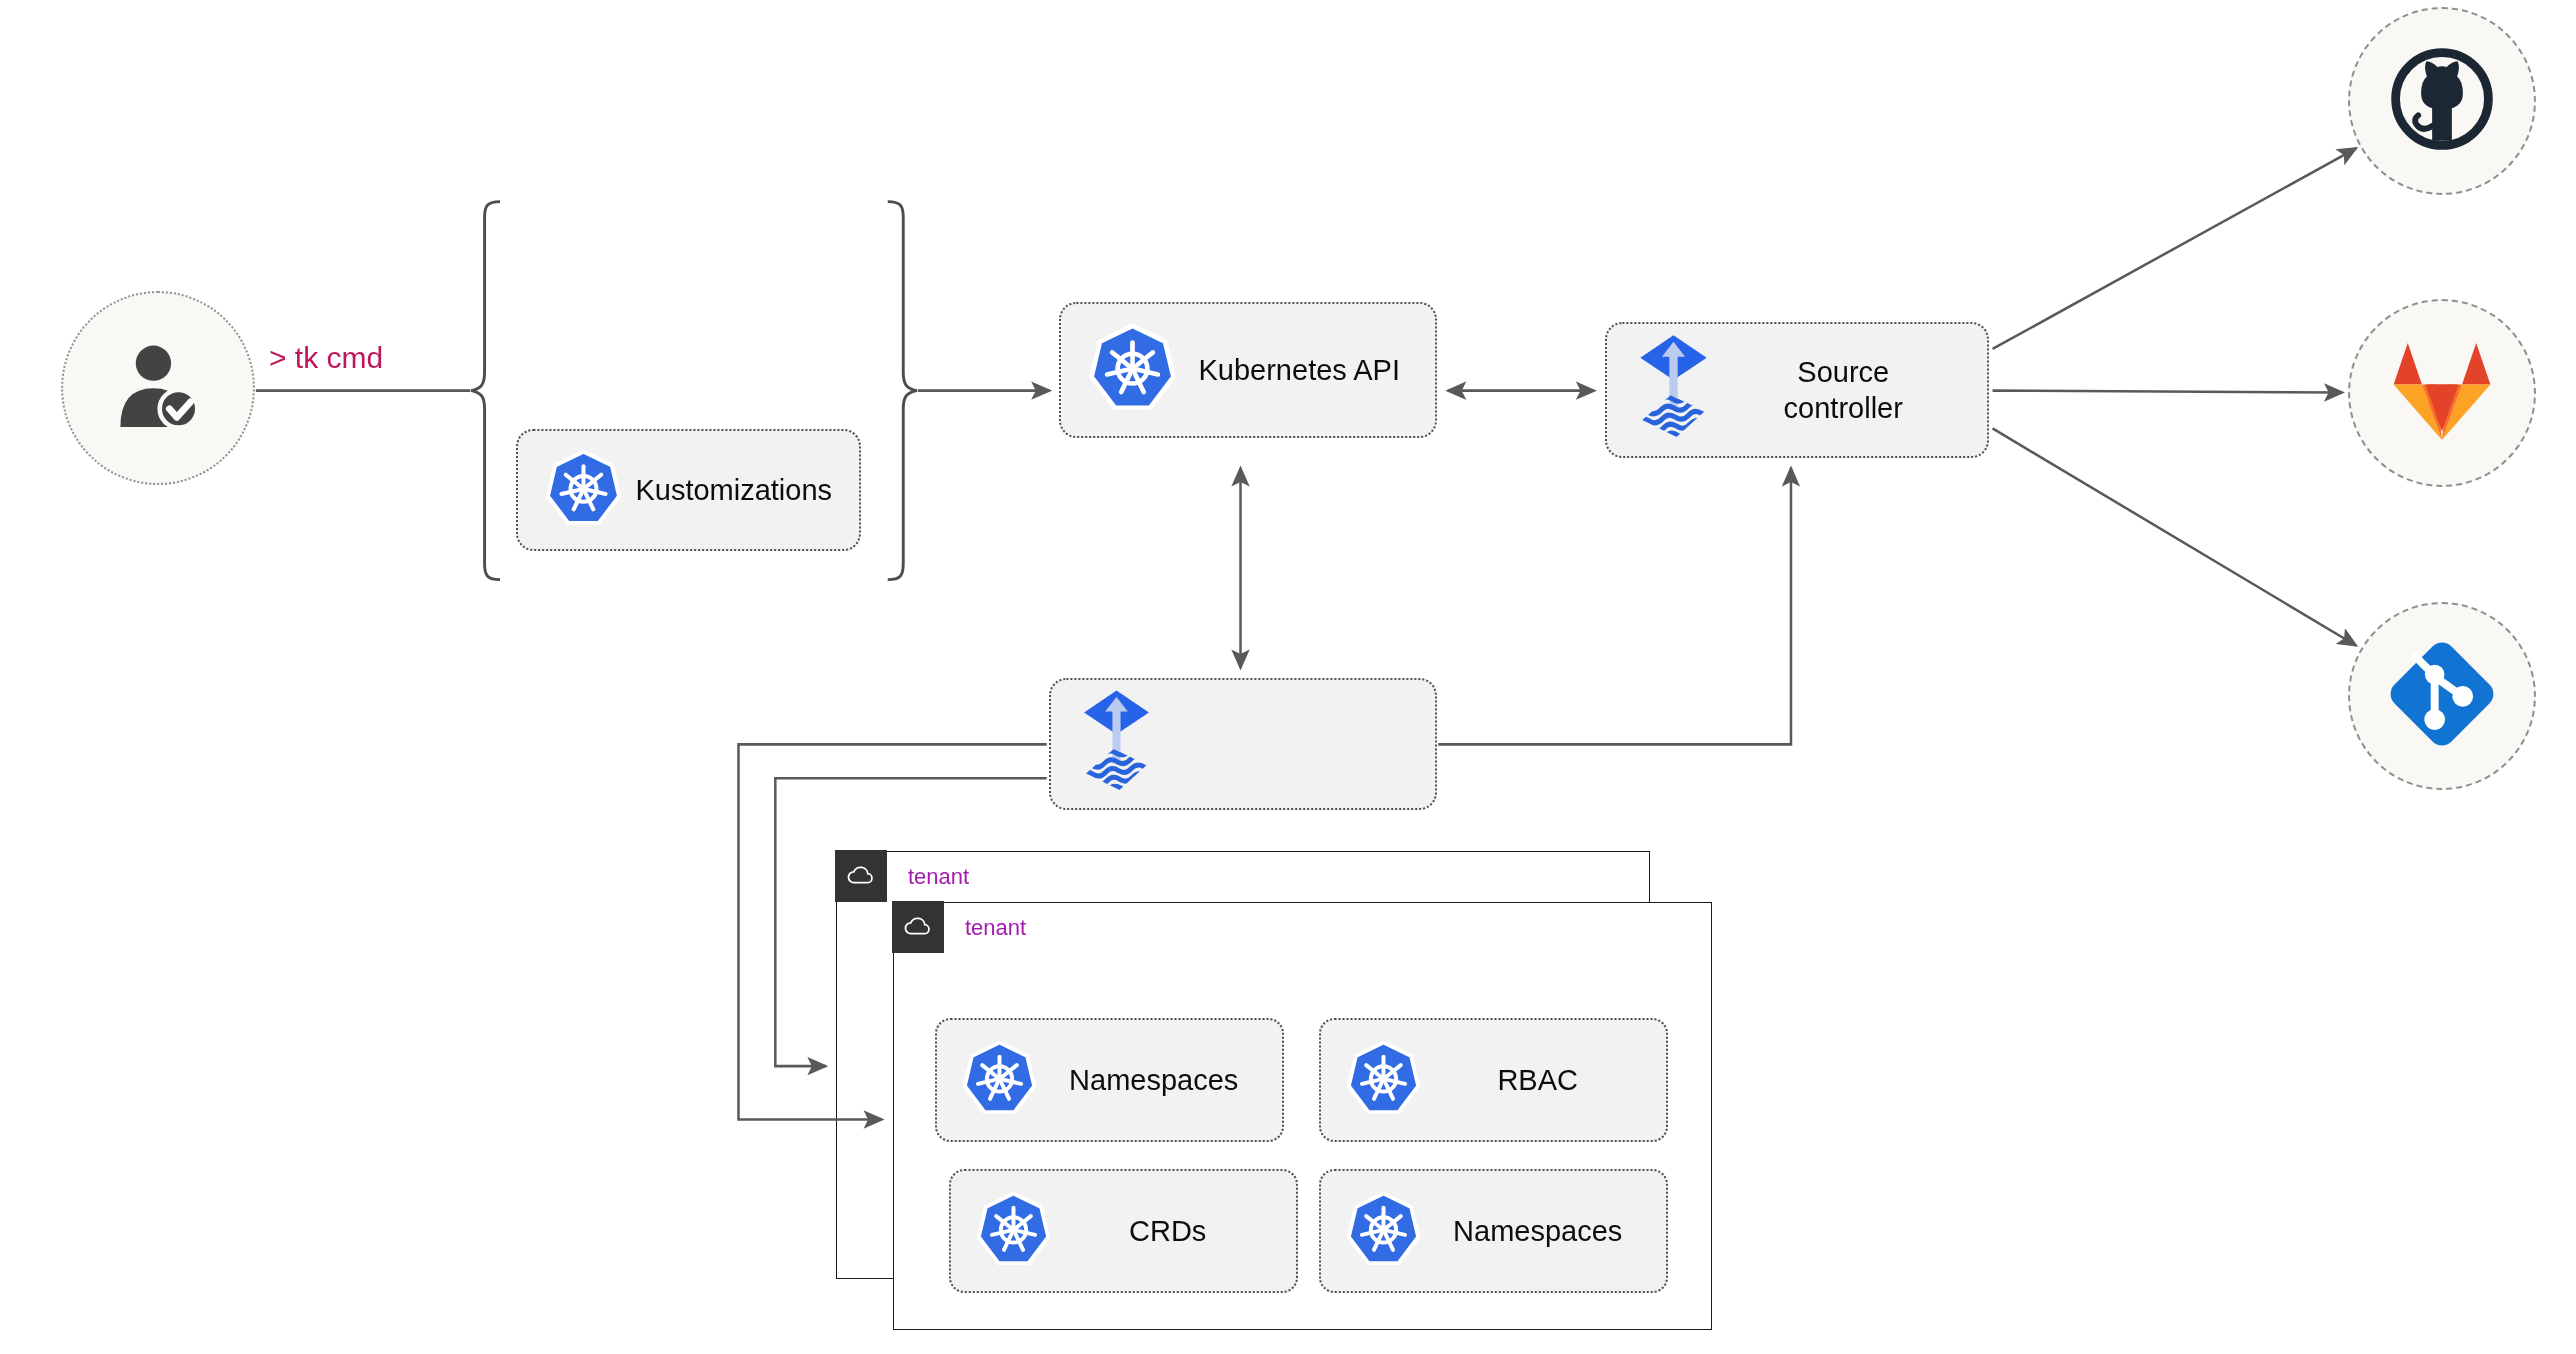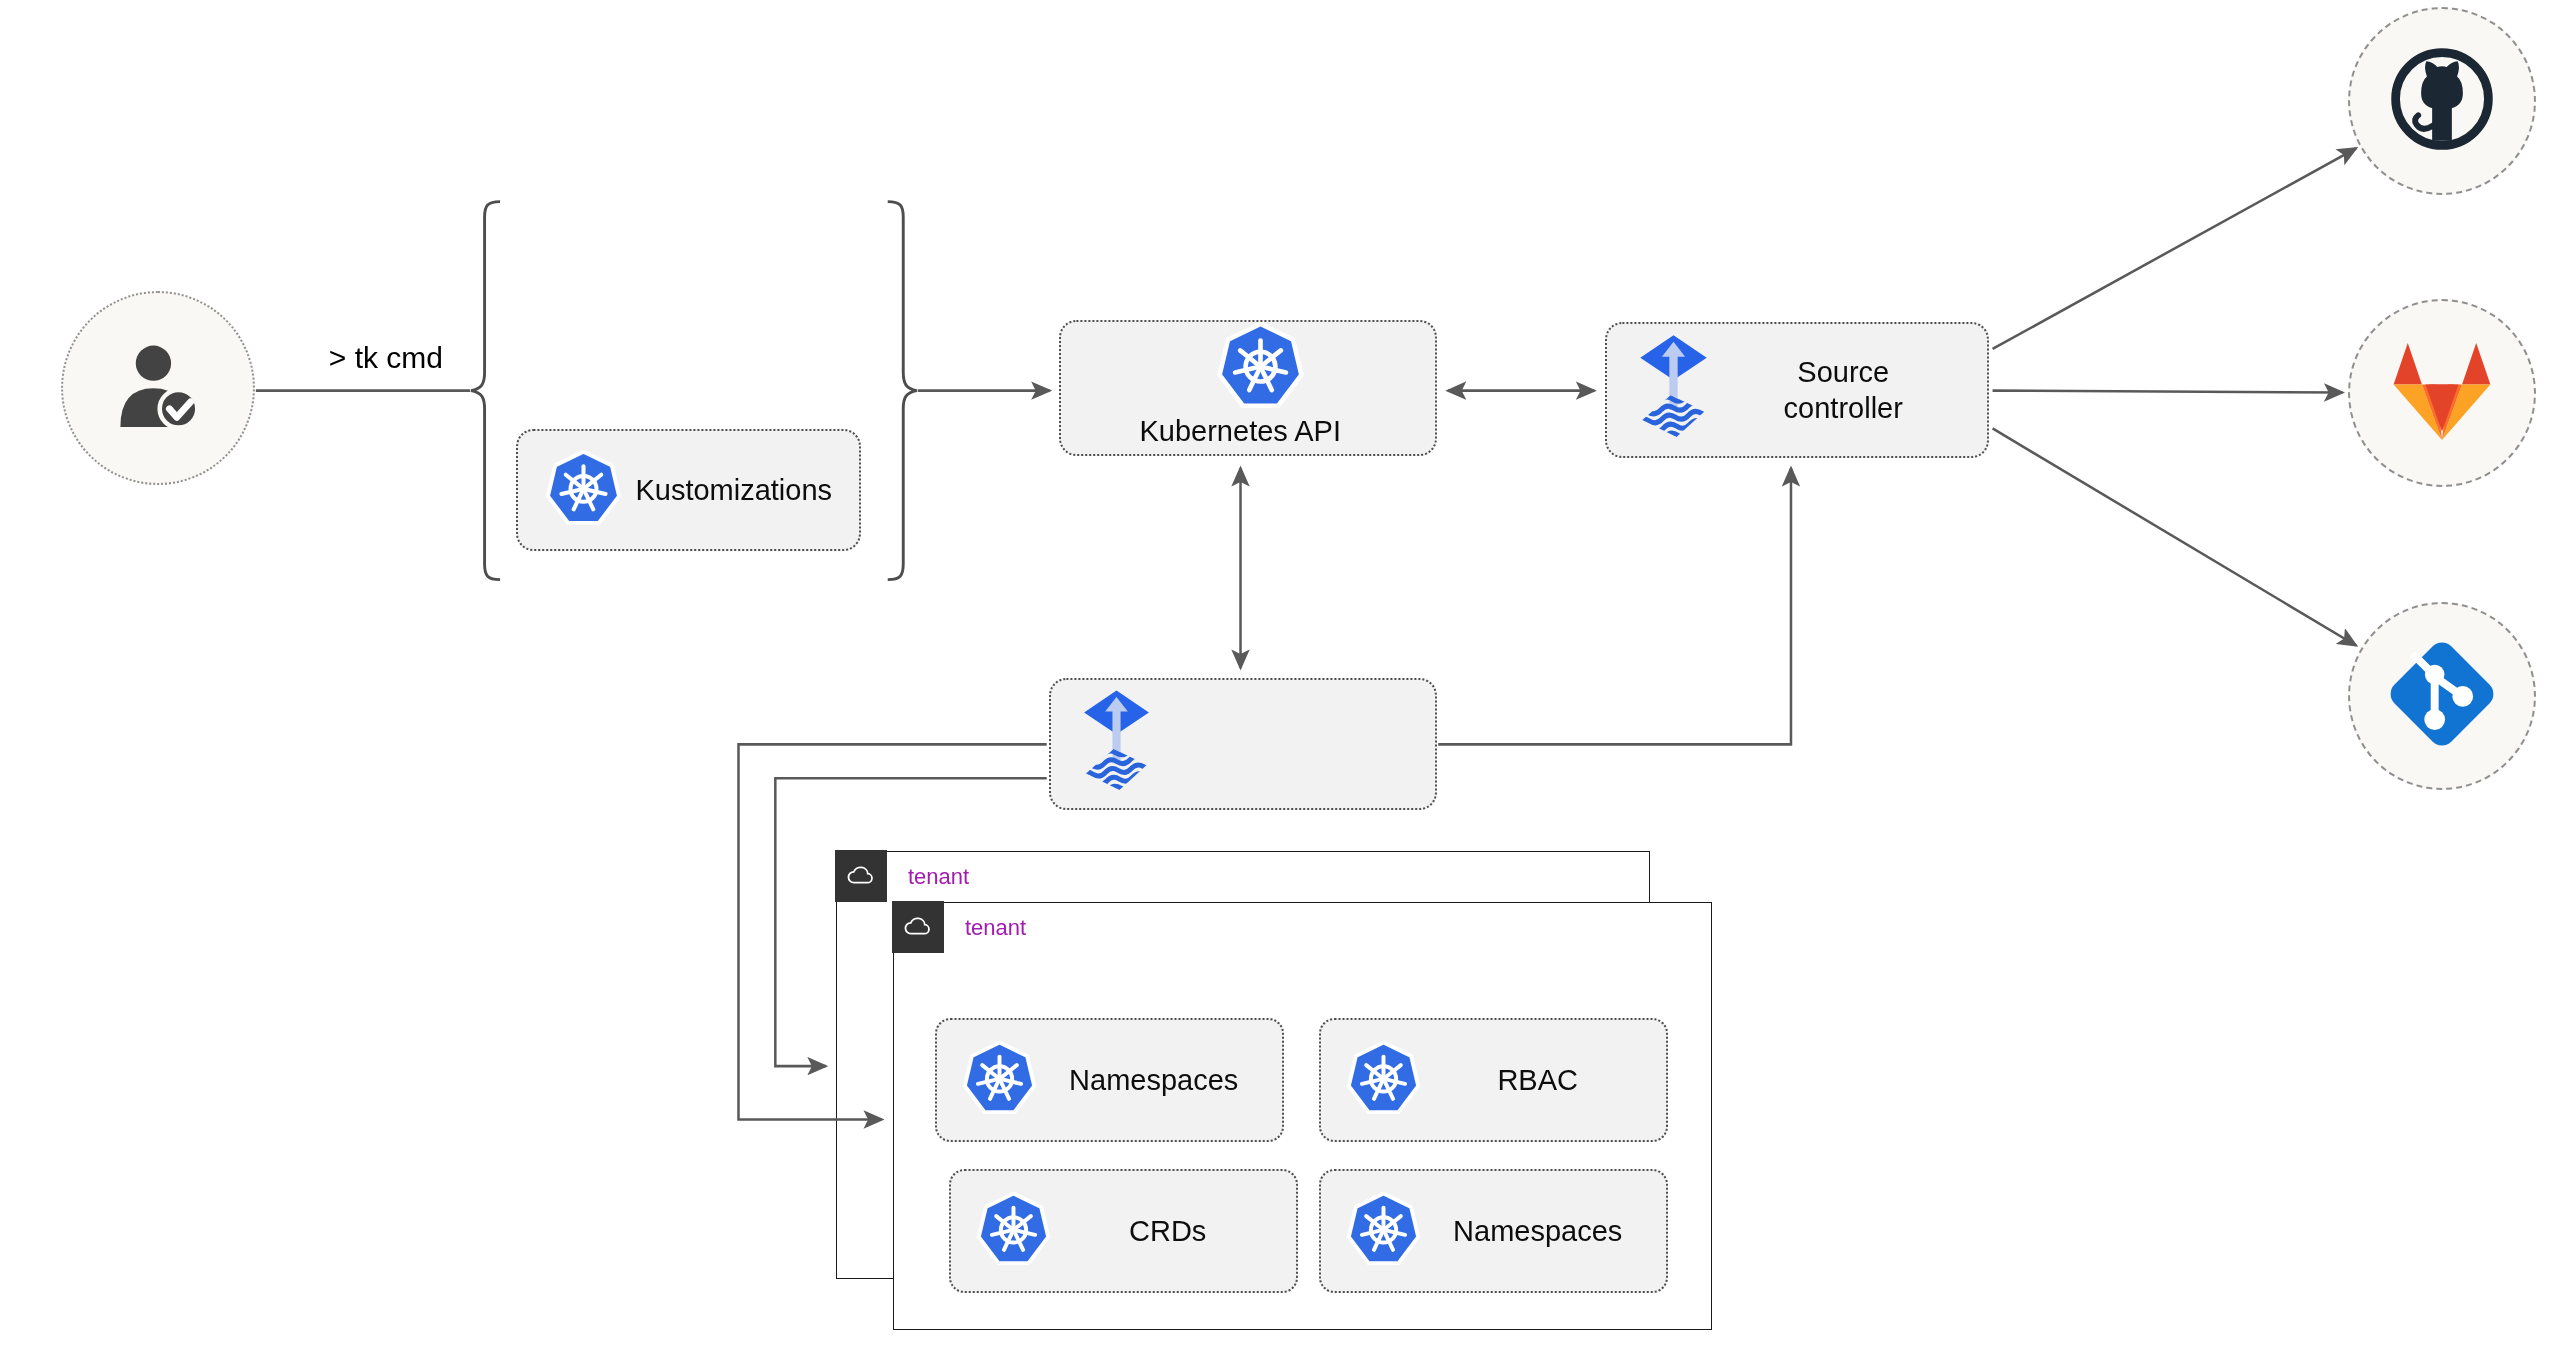--- a/index.html
+++ b/index.html
@@ -22,21 +22,21 @@
     position:absolute;width:188px;height:188px;border-radius:50%;
     background:#FAF8F4;border:2.4px dashed #8f8f8f;box-sizing:border-box;
     display:flex;align-items:center;justify-content:center;
   }
   .ucircle{
     position:absolute;width:194px;height:194px;border-radius:50%;
     background:#FAF8F4;border:2.4px dotted #909090;box-sizing:border-box;
     display:flex;align-items:center;justify-content:center;
   }
   .cmd{
-    position:absolute;font-size:30px;color:#000000;text-align:right;width:174px;
+    position:absolute;font-size:30px;color:#be185d;text-align:left;width:174px;
   }
   
   .tenant{
     position:absolute;background:#ffffff;border:1.9px solid #1a1a1a;box-sizing:border-box;
   }
   .tenant .tab{
     position:absolute;top:-1.9px;left:-1.9px;width:52px;height:52px;background:#333333;
     display:flex;align-items:center;justify-content:center;
   }
   .tenant .tlabel{
@@ -85,21 +85,21 @@
           <line x1="47.4" y1="53.4" x2="37.9" y2="73.2"></line>
             <line x1="44.2" y1="49.3" x2="22.7" y2="54.2"></line>
           <line x1="45.3" y1="44.3" x2="28.1" y2="30.5"></line>
         </g>
         <circle cx="50" cy="48" r="5.5" fill="#ffffff"></circle>
       </svg>
     </span>
     <span class="lbl">Kustomizations</span>
   </div>
 
-  <div class="node" style="left:1059px;top:320px;width:378px;height:136px;flex-direction:column;">
+  <div class="node" style="left:1059px;top:302px;width:378px;height:136px;">
     <span class="ic">
       <svg width="93" height="93" viewBox="0 0 100 100">
         <polygon points="50,2 85,19 94,57 69,90 31,90 6,57 15,19" fill="#326CE5" stroke="#ffffff" stroke-width="5"></polygon>
         <g stroke="#ffffff" stroke-width="5" stroke-linecap="round">
           <circle cx="50" cy="48" r="16" fill="none"></circle>
           <line x1="50" y1="42" x2="50" y2="20"></line>
             <line x1="54.7" y1="44.3" x2="71.9" y2="30.5"></line>
           <line x1="55.8" y1="49.3" x2="77.3" y2="54.2"></line>
             <line x1="52.6" y1="53.4" x2="62.1" y2="73.2"></line>
           <line x1="47.4" y1="53.4" x2="37.9" y2="73.2"></line>

